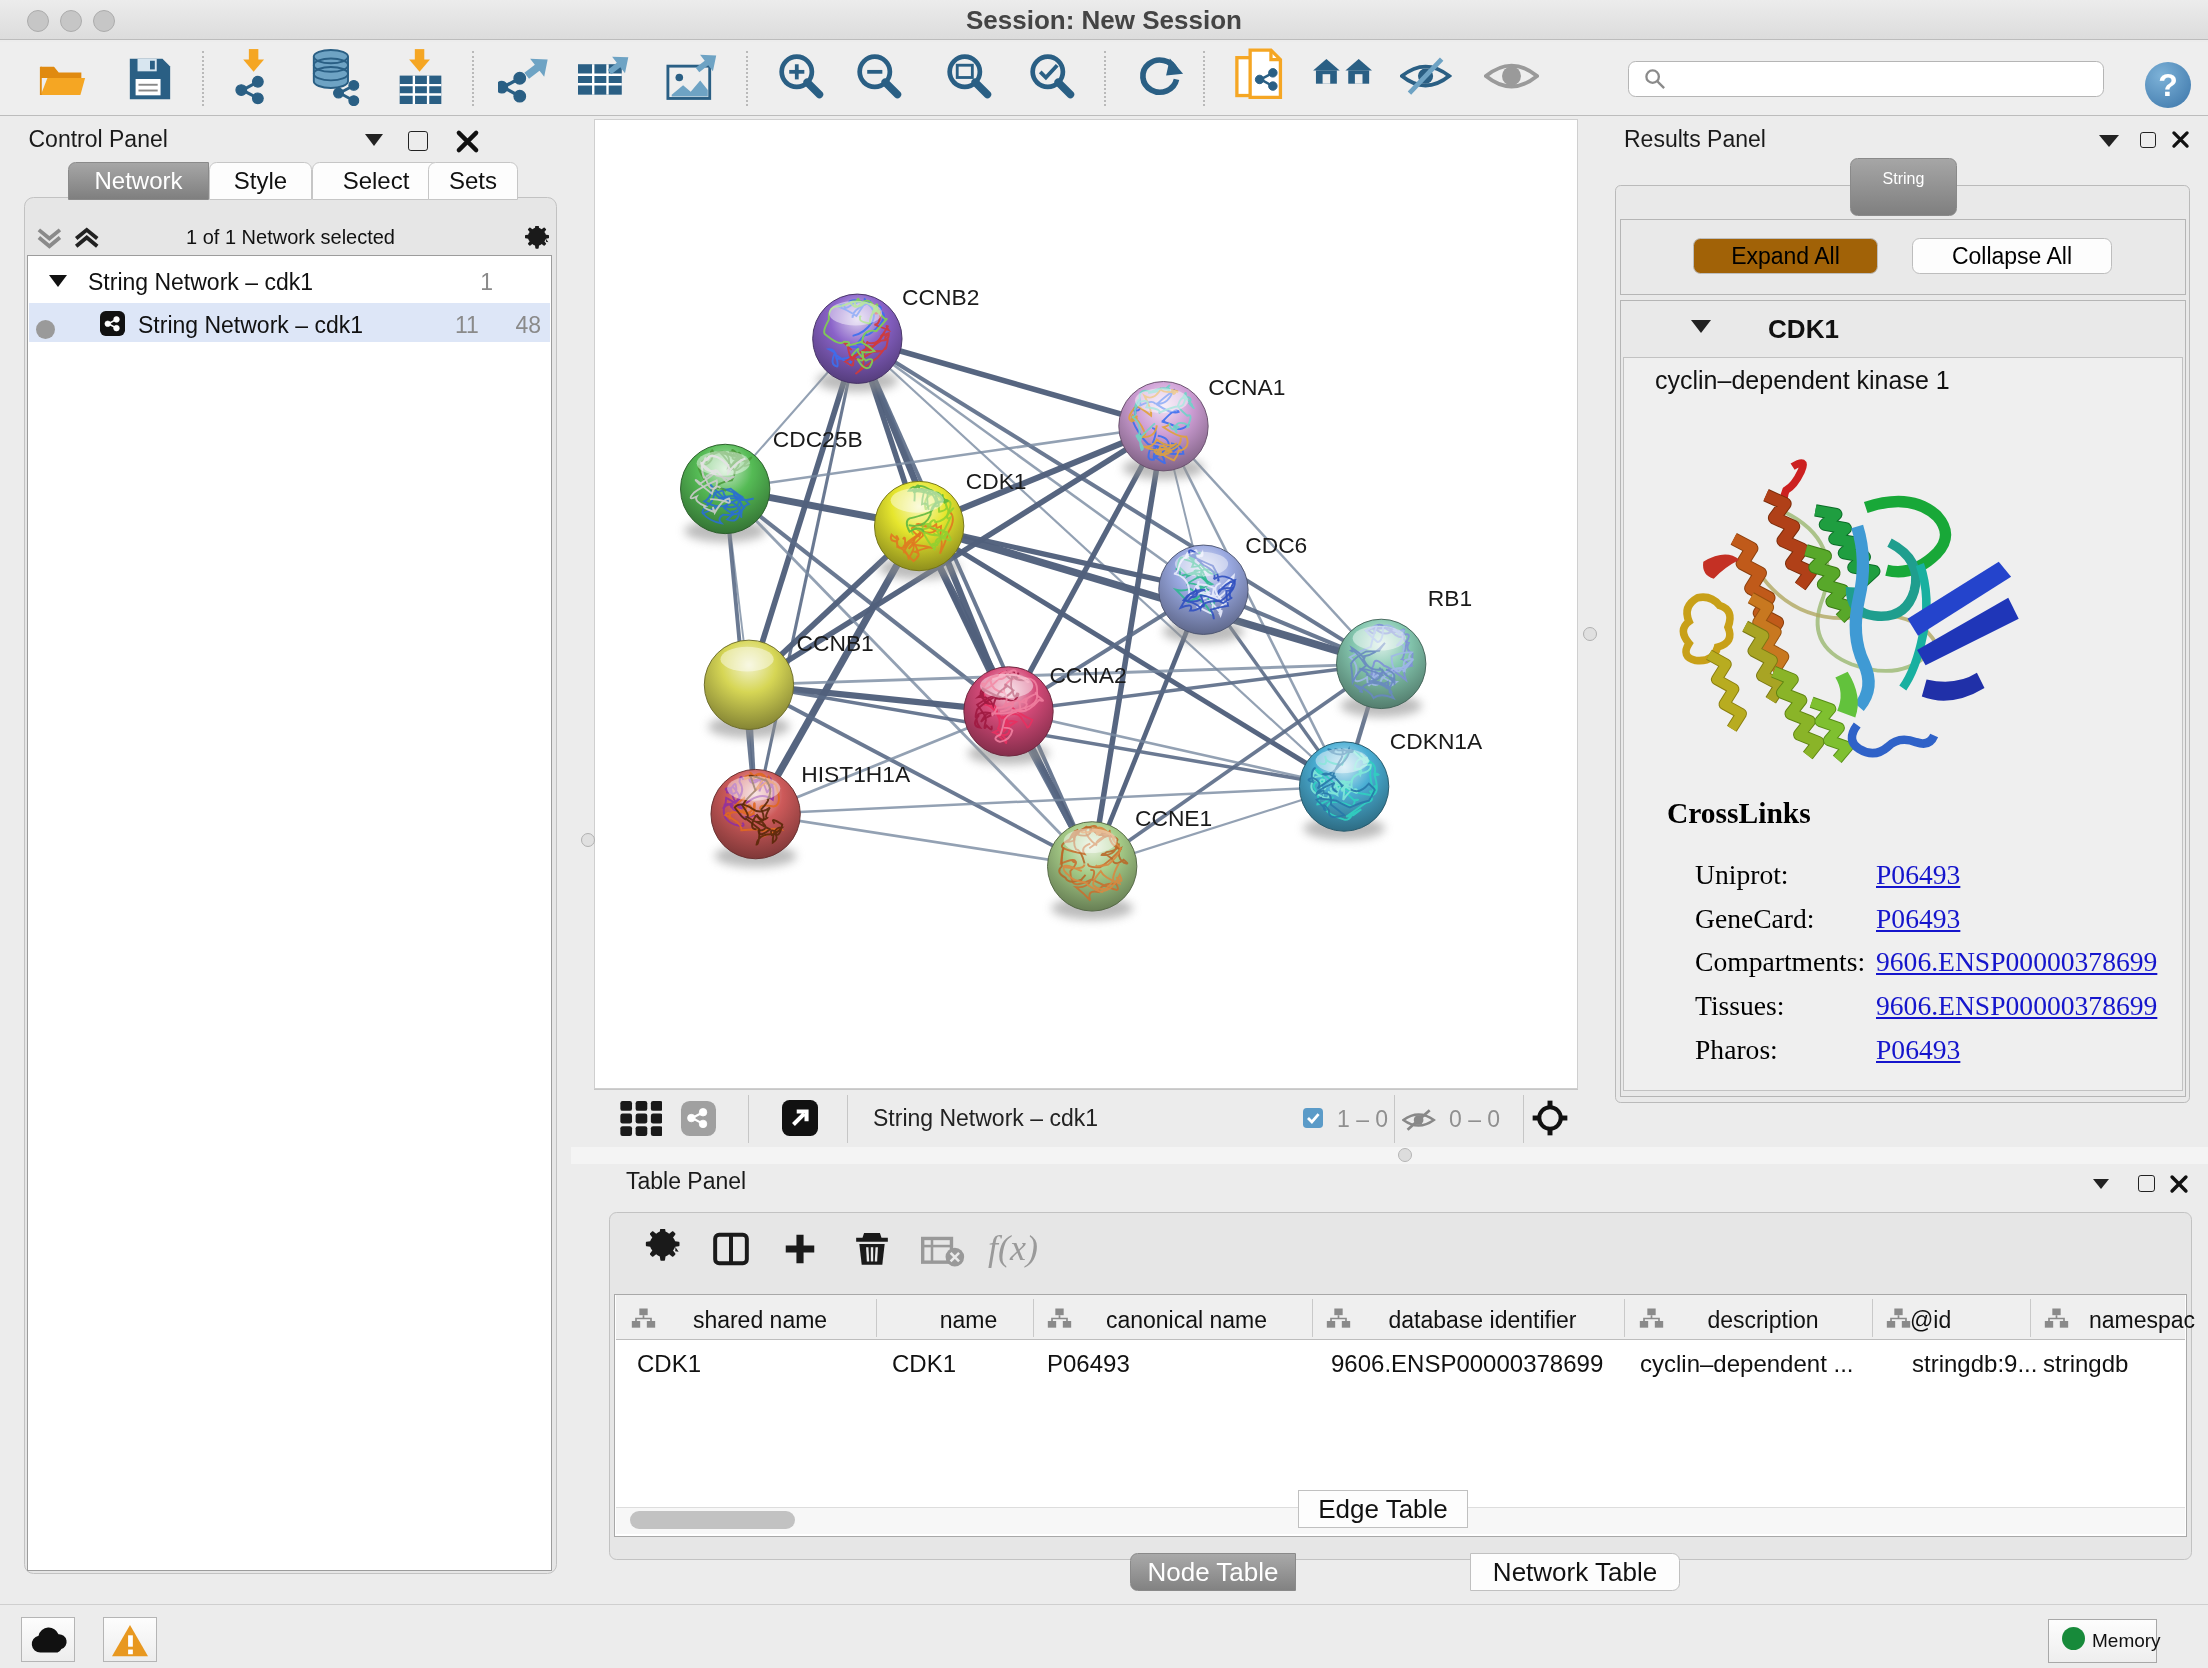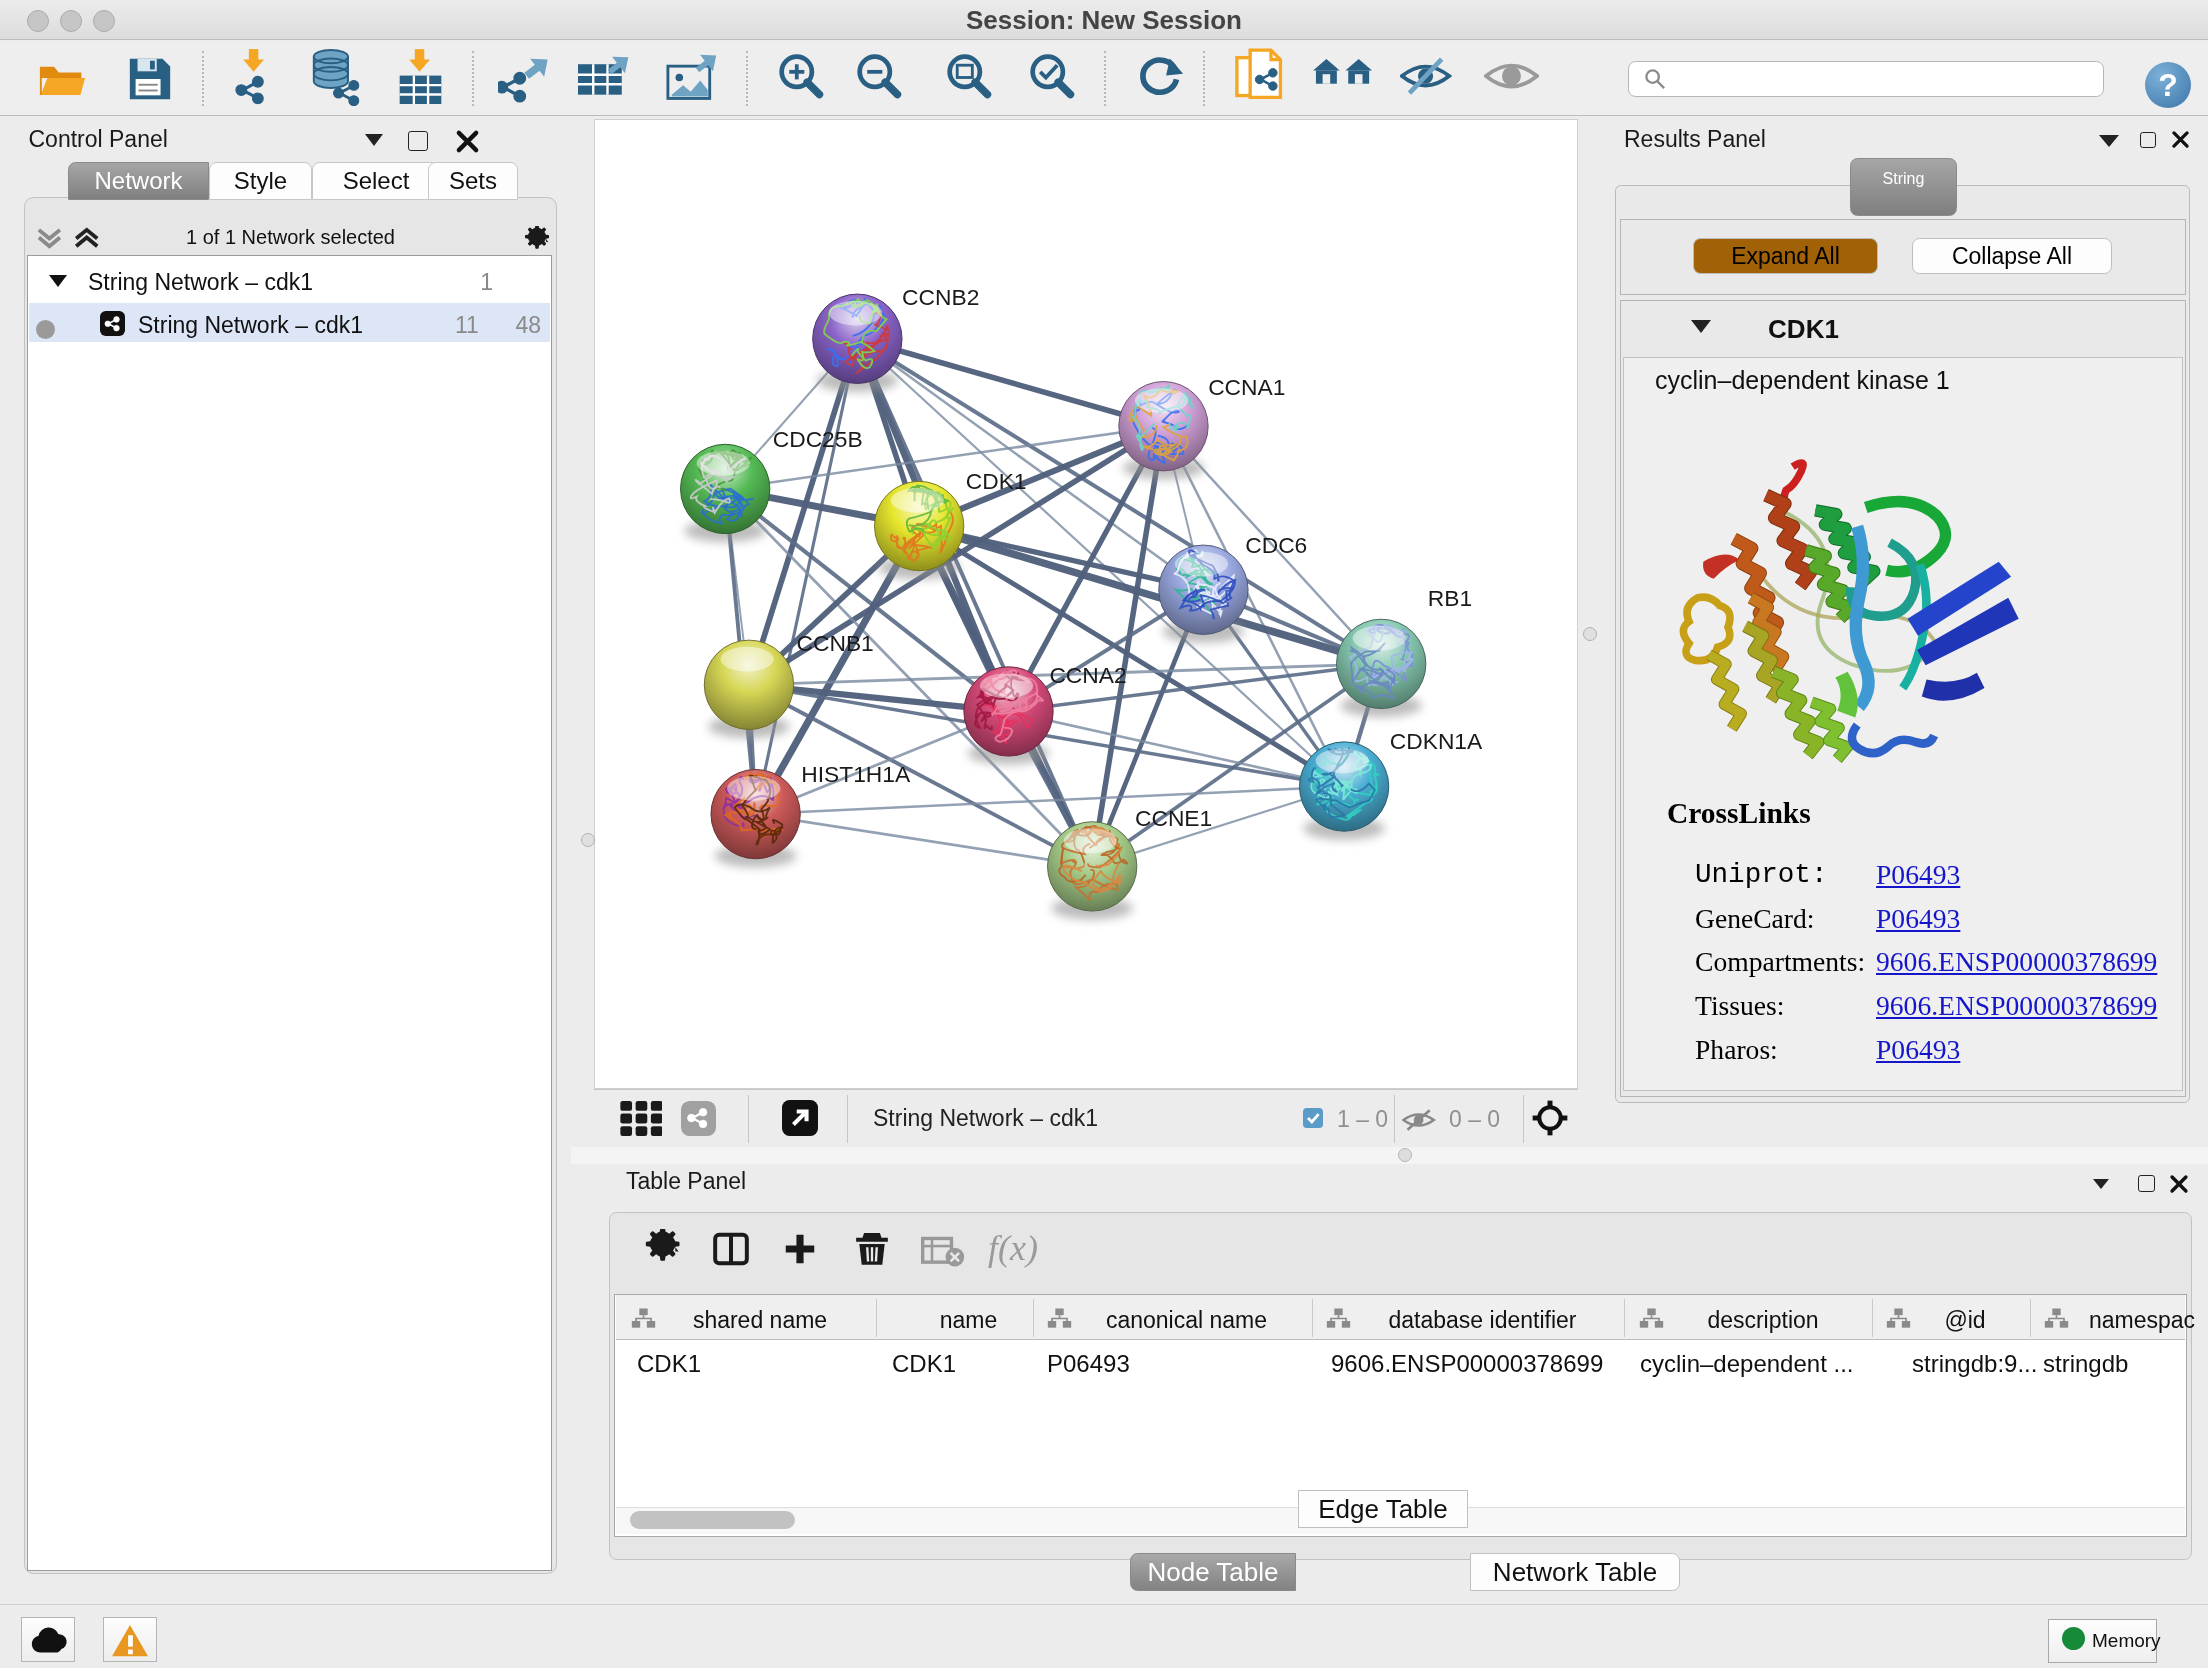--- a/index.html
+++ b/index.html
@@ -571,21 +571,21 @@
     <path d="M230,92 q35,18 26,51 q-9,30 -42,26 q-26,-3 -25,-30" fill="none" stroke="#1f9e8e" stroke-width="10"></path>
     <path d="M196,75 q11,36 2,75 q-9,40 5,69 q12,26 -5,46" fill="none" stroke="#3f9ad4" stroke-width="13"></path>
     <path d="M262,115 q12,35 3,75 q-7,35 -21,55" fill="none" stroke="#18b0a0" stroke-width="9"></path>
     <path d="M358,128 L260,190 l-11,-18 96,-60 z" fill="#2444cc"></path>
     <path d="M366,172 L268,221 l-9,-16 96,-55 z" fill="#1f36b8"></path>
     <path d="M330,245 q-35,21 -66,9 l5,-18 q31,7 53,-7 z" fill="#2030a8"></path>
     <path d="M186,228 q16,26 8,48 l-19,-7 q8,-19 -2,-35 z" fill="#62c23c"></path>
     <path d="M196,284 q-12,16 2,25 q16,10 30,-2 q12,-12 30,-5 q14,5 19,-7" fill="none" stroke="#2f62c8" stroke-width="9"></path>
   </svg>
 <div class="abs" style="left:1667px;top:797px;font-size:29.5px;font-weight:bold;font-family:'Liberation Serif',serif;color:#000">CrossLinks</div>
-<div class="abs" style="left:1695px;top:859px;font-size:27.6px;font-family:Liberation Mono, monospace;color:#000">Uniprot:</div>
+<div class="abs" style="left:1695px;top:859px;font-size:27.6px;font-family:Liberation Serif, serif;color:#000">Uniprot:</div>
 <div class="abs" style="left:1876px;top:859px;font-size:27.6px;font-family:'Liberation Serif',serif;color:#1515cc;text-decoration:underline">P06493</div>
 <div class="abs" style="left:1695px;top:903px;font-size:27.6px;font-family:'Liberation Serif',serif;color:#000">GeneCard:</div>
 <div class="abs" style="left:1876px;top:903px;font-size:27.6px;font-family:'Liberation Serif',serif;color:#1515cc;text-decoration:underline">P06493</div>
 <div class="abs" style="left:1695px;top:946px;font-size:27.6px;font-family:'Liberation Serif',serif;color:#000">Compartments:</div>
 <div class="abs" style="left:1876px;top:946px;font-size:27.6px;font-family:'Liberation Serif',serif;color:#1515cc;text-decoration:underline">9606.ENSP00000378699</div>
 <div class="abs" style="left:1695px;top:990px;font-size:27.6px;font-family:'Liberation Serif',serif;color:#000">Tissues:</div>
 <div class="abs" style="left:1876px;top:990px;font-size:27.6px;font-family:'Liberation Serif',serif;color:#1515cc;text-decoration:underline">9606.ENSP00000378699</div>
 <div class="abs" style="left:1695px;top:1034px;font-size:27.6px;font-family:'Liberation Serif',serif;color:#000">Pharos:</div>
 <div class="abs" style="left:1876px;top:1034px;font-size:27.6px;font-family:'Liberation Serif',serif;color:#1515cc;text-decoration:underline">P06493</div>
 <div class="abs panel-title" style="left:626px;top:1168px">Table Panel</div>
@@ -667,21 +667,21 @@
 <div class="abs" style="left:1663px;top:1307px;width:200px;text-align:center;font-size:23px;color:#111">description</div>
 <div class="abs" style="left:1872px;top:1299px;width:0;height:38px;border-left:1.9px solid #c9c9c9"></div>
 <div class="abs" style="left:1886px;top:1307px"><svg width="25" height="23" viewBox="0 0 30 26">
       <g fill="#8a8a8a">
         <rect x="10" y="1" width="10" height="8"></rect>
         <rect x="1" y="16" width="10" height="8"></rect>
         <rect x="19" y="16" width="10" height="8"></rect>
       </g>
       <path d="M15,9 v4 M6,16 v-3 h18 v3" stroke="#8a8a8a" stroke-width="2" fill="none"></path>
     </svg></div>
-<div class="abs" style="left:1910px;top:1307px;width:110px;text-align:center;font-size:23px;color:#111">@id</div>
+<div class="abs" style="left:1910px;top:1307px;width:110px;text-align:left;font-size:23px;color:#111">@id</div>
 <div class="abs" style="left:2030px;top:1299px;width:0;height:38px;border-left:1.9px solid #c9c9c9"></div>
 <div class="abs" style="left:2044px;top:1307px"><svg width="25" height="23" viewBox="0 0 30 26">
       <g fill="#8a8a8a">
         <rect x="10" y="1" width="10" height="8"></rect>
         <rect x="1" y="16" width="10" height="8"></rect>
         <rect x="19" y="16" width="10" height="8"></rect>
       </g>
       <path d="M15,9 v4 M6,16 v-3 h18 v3" stroke="#8a8a8a" stroke-width="2" fill="none"></path>
     </svg></div>
 <div class="abs" style="left:2089px;top:1307px;font-size:23px;color:#111">namespac</div>

